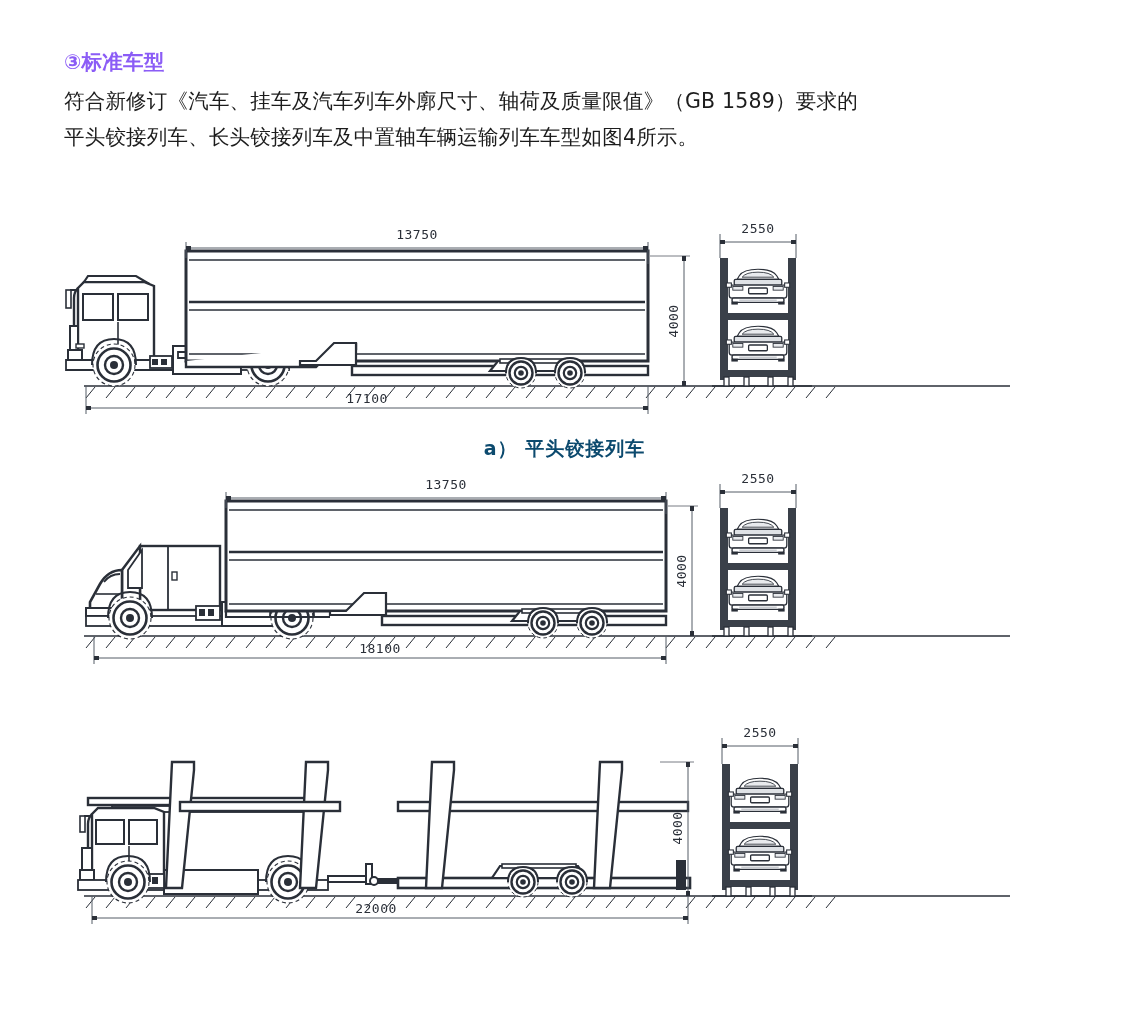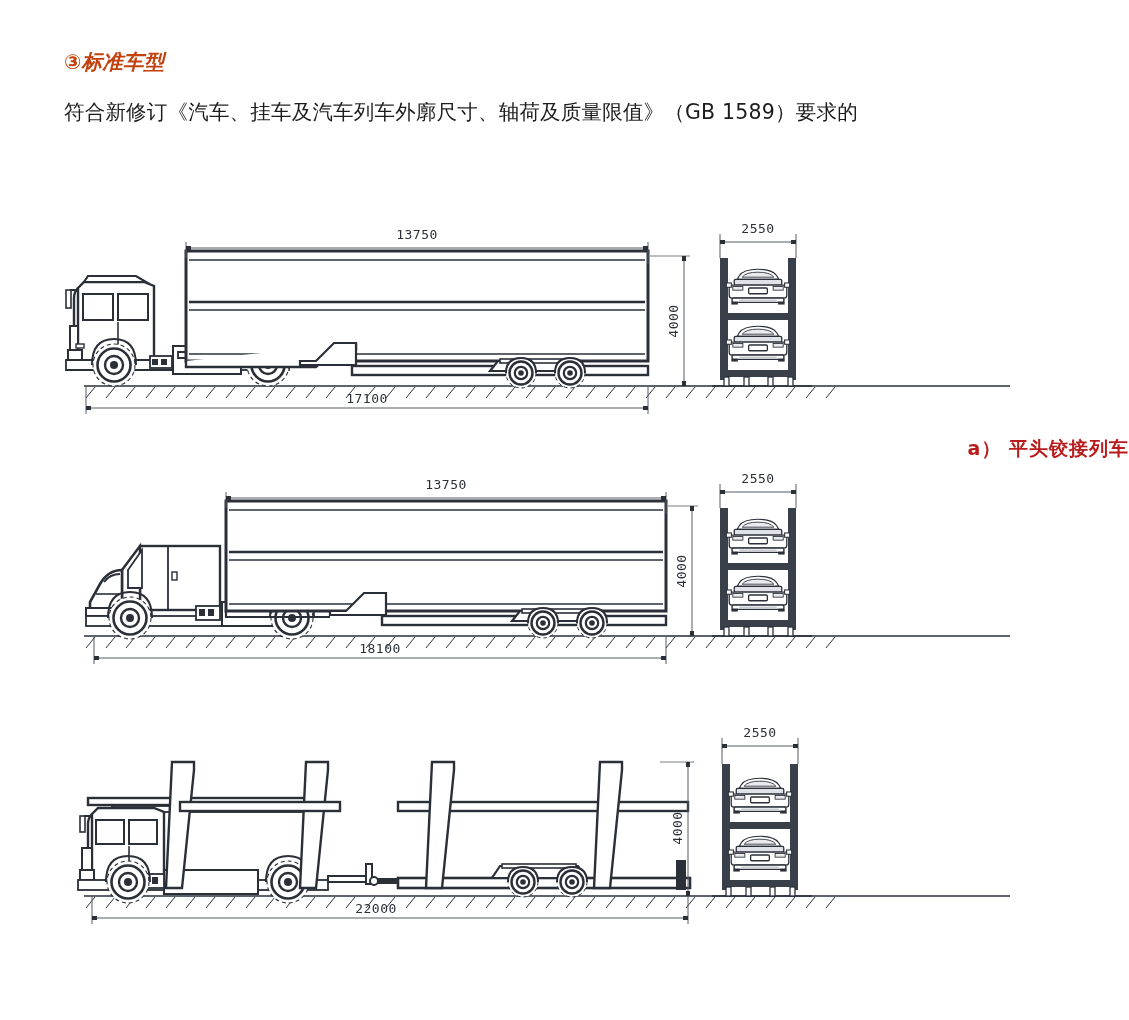--- a/index.html
+++ b/index.html
@@ -23,53 +23,53 @@
     line-height: 37px;
     color: #1c1c1c;
     letter-spacing: 0.2px;
     white-space: nowrap;
   }
   .spacer { height: 33px; }
   .heading {
     font-size: 20.5px;
     line-height: 30px;
     font-weight: bold;
-    color: #c2410c;
+    color: #8b5cf6;
     letter-spacing: 0.2px;
     white-space: nowrap;
-    font-style: italic;
   }
-  .bodypara { margin-top: 17px; }
+  .bodypara { margin-top: 6px; }
   .bodypara .para { line-height: 36px; }
 
   
   .figure { position: absolute; left: 0; top: 218px; width: 904px; height: 800px; }
   .diagram { position: absolute; left: 0; width: 1129px; }
   .subcap {
     position: absolute;
     width: 100%;
-    text-align: right;
+    text-align: center;
     font-size: 19px;
     font-weight: bold;
-    color: #b91c1c;
+    color: #0c4a6e;
     letter-spacing: 1px;
   }
   svg { display: block; overflow: visible; }
   .dimtxt { font-family: "DejaVu Sans Mono", "Liberation Mono", monospace; font-size: 13px; fill: #2a2f38; letter-spacing: 0.5px;}
 </style>
 </head>
 <body>
 
 <div class="page">
 
   <div class="textblock">
     <div class="spacer"></div>
     <div class="heading">③标准车型</div>
     <div class="bodypara">
       <div class="para">符合新修订《汽车、挂车及汽车列车外廓尺寸、轴荷及质量限值》（GB 1589）要求的</div>
+      <div class="para">平头铰接列车、长头铰接列车及中置轴车辆运输列车车型如图4所示。</div>
     </div>
   </div>
 
   <div class="figure">
 
     <div class="diagram" style="top:0px;height:250px;">
       <svg width="1129" height="250" viewBox="0 0 1129 250">
         <defs>
           <g id="wheelA">
             <circle r="21" fill="#fff" stroke="#2a2f38" stroke-width="1.1" stroke-dasharray="4 3"></circle>

